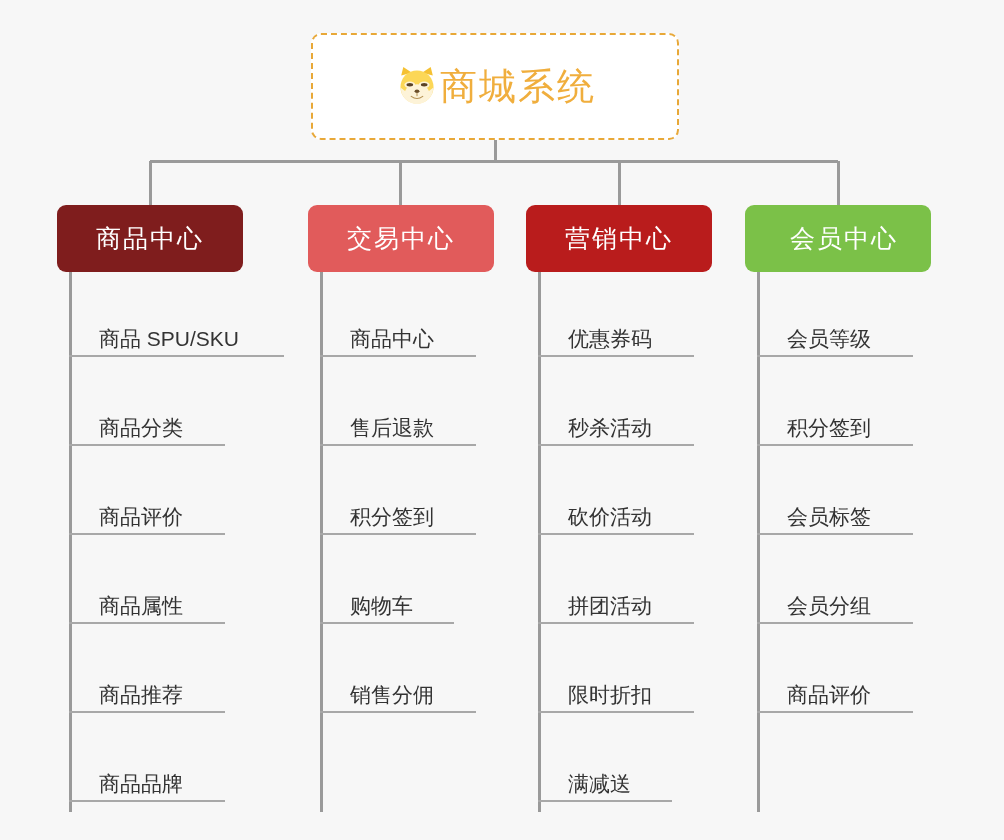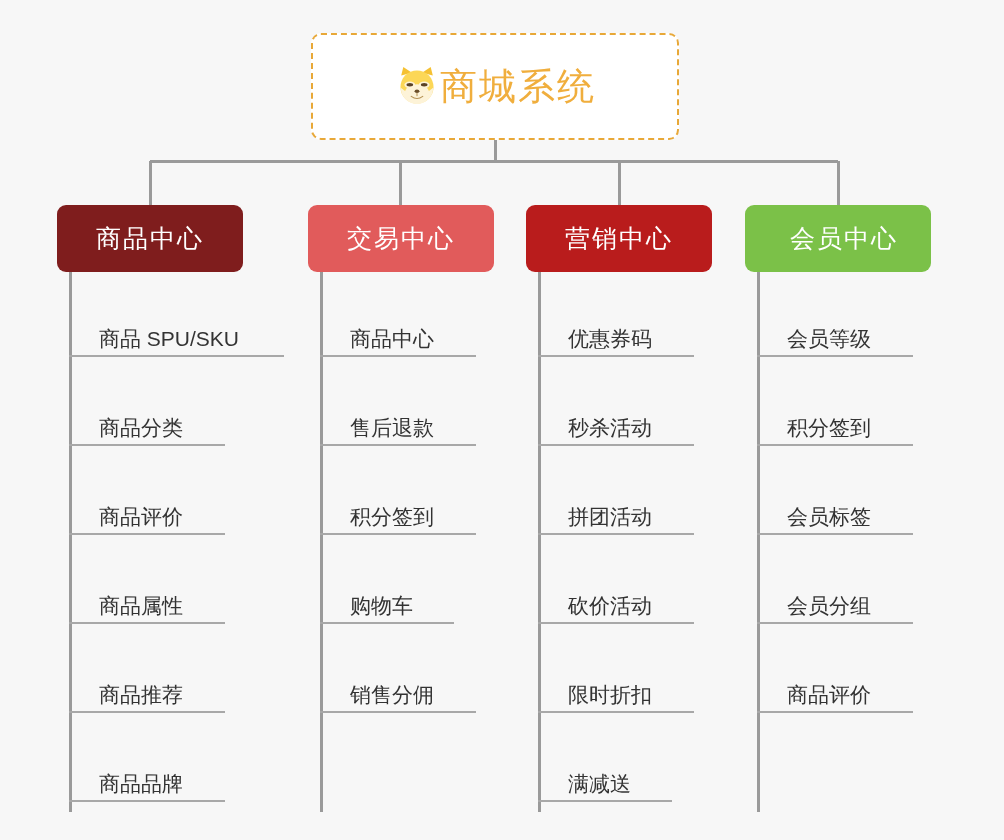--- a/index.html
+++ b/index.html
@@ -238,25 +238,25 @@
       <ul class="leaf-list">
         <li class="leaf-item">
           <span class="leaf-label">优惠券码</span>
           <span class="leaf-underline" style="width:156px;"></span>
         </li>
         <li class="leaf-item">
           <span class="leaf-label">秒杀活动</span>
           <span class="leaf-underline" style="width:156px;"></span>
         </li>
         <li class="leaf-item">
+          <span class="leaf-label">砍价活动</span>
+          <span class="leaf-underline" style="width:156px;"></span>
+        </li>
+        <li class="leaf-item">
           <span class="leaf-label">拼团活动</span>
-          <span class="leaf-underline" style="width:156px;"></span>
-        </li>
-        <li class="leaf-item">
-          <span class="leaf-label">砍价活动</span>
           <span class="leaf-underline" style="width:156px;"></span>
         </li>
         <li class="leaf-item">
           <span class="leaf-label">限时折扣</span>
           <span class="leaf-underline" style="width:156px;"></span>
         </li>
         <li class="leaf-item">
           <span class="leaf-label">满减送</span>
           <span class="leaf-underline" style="width:134px;"></span>
         </li>

